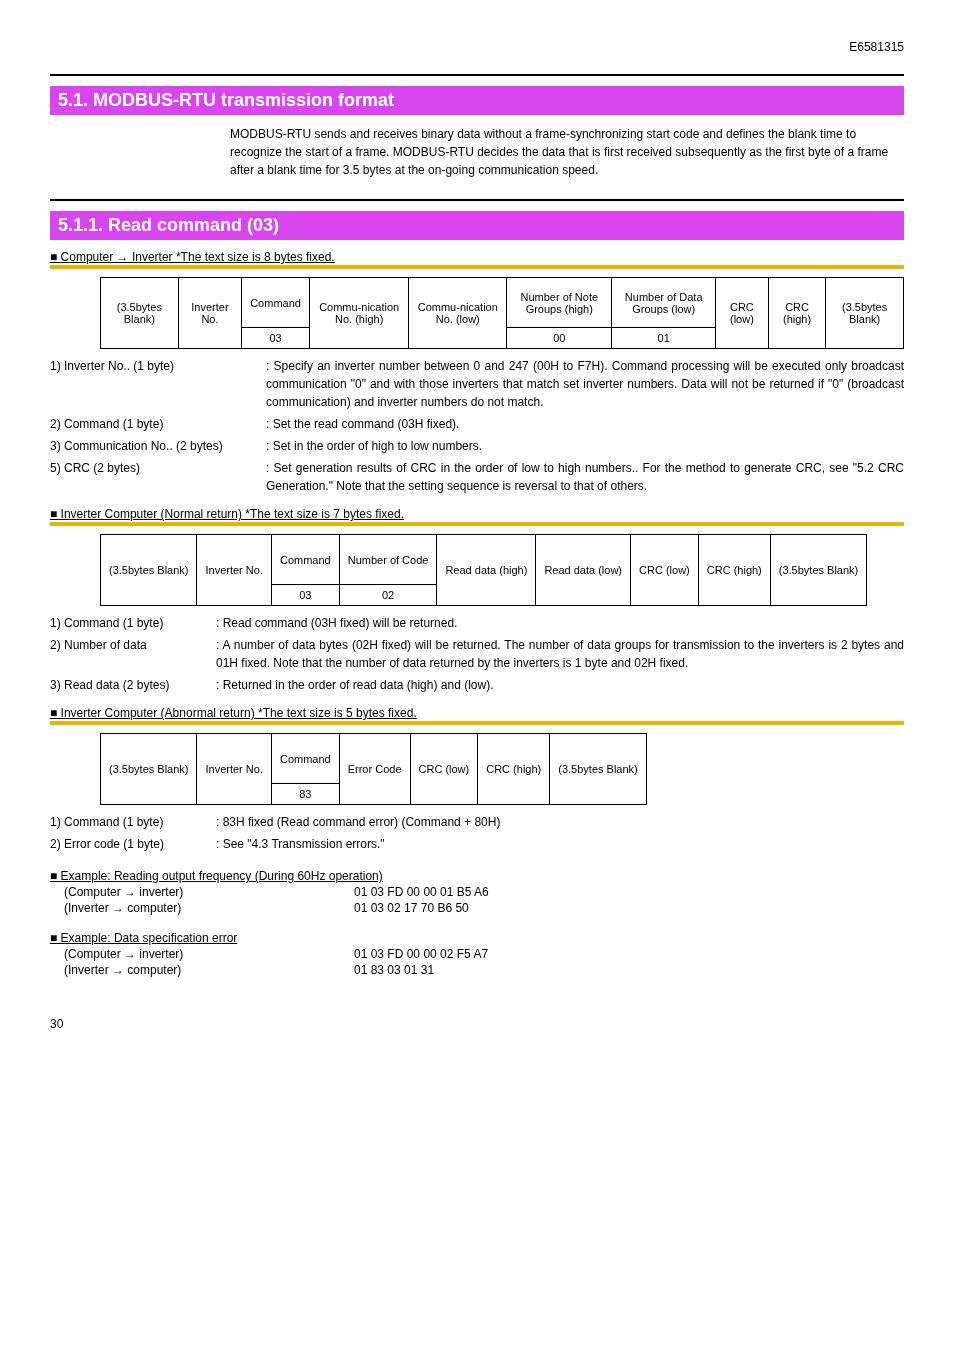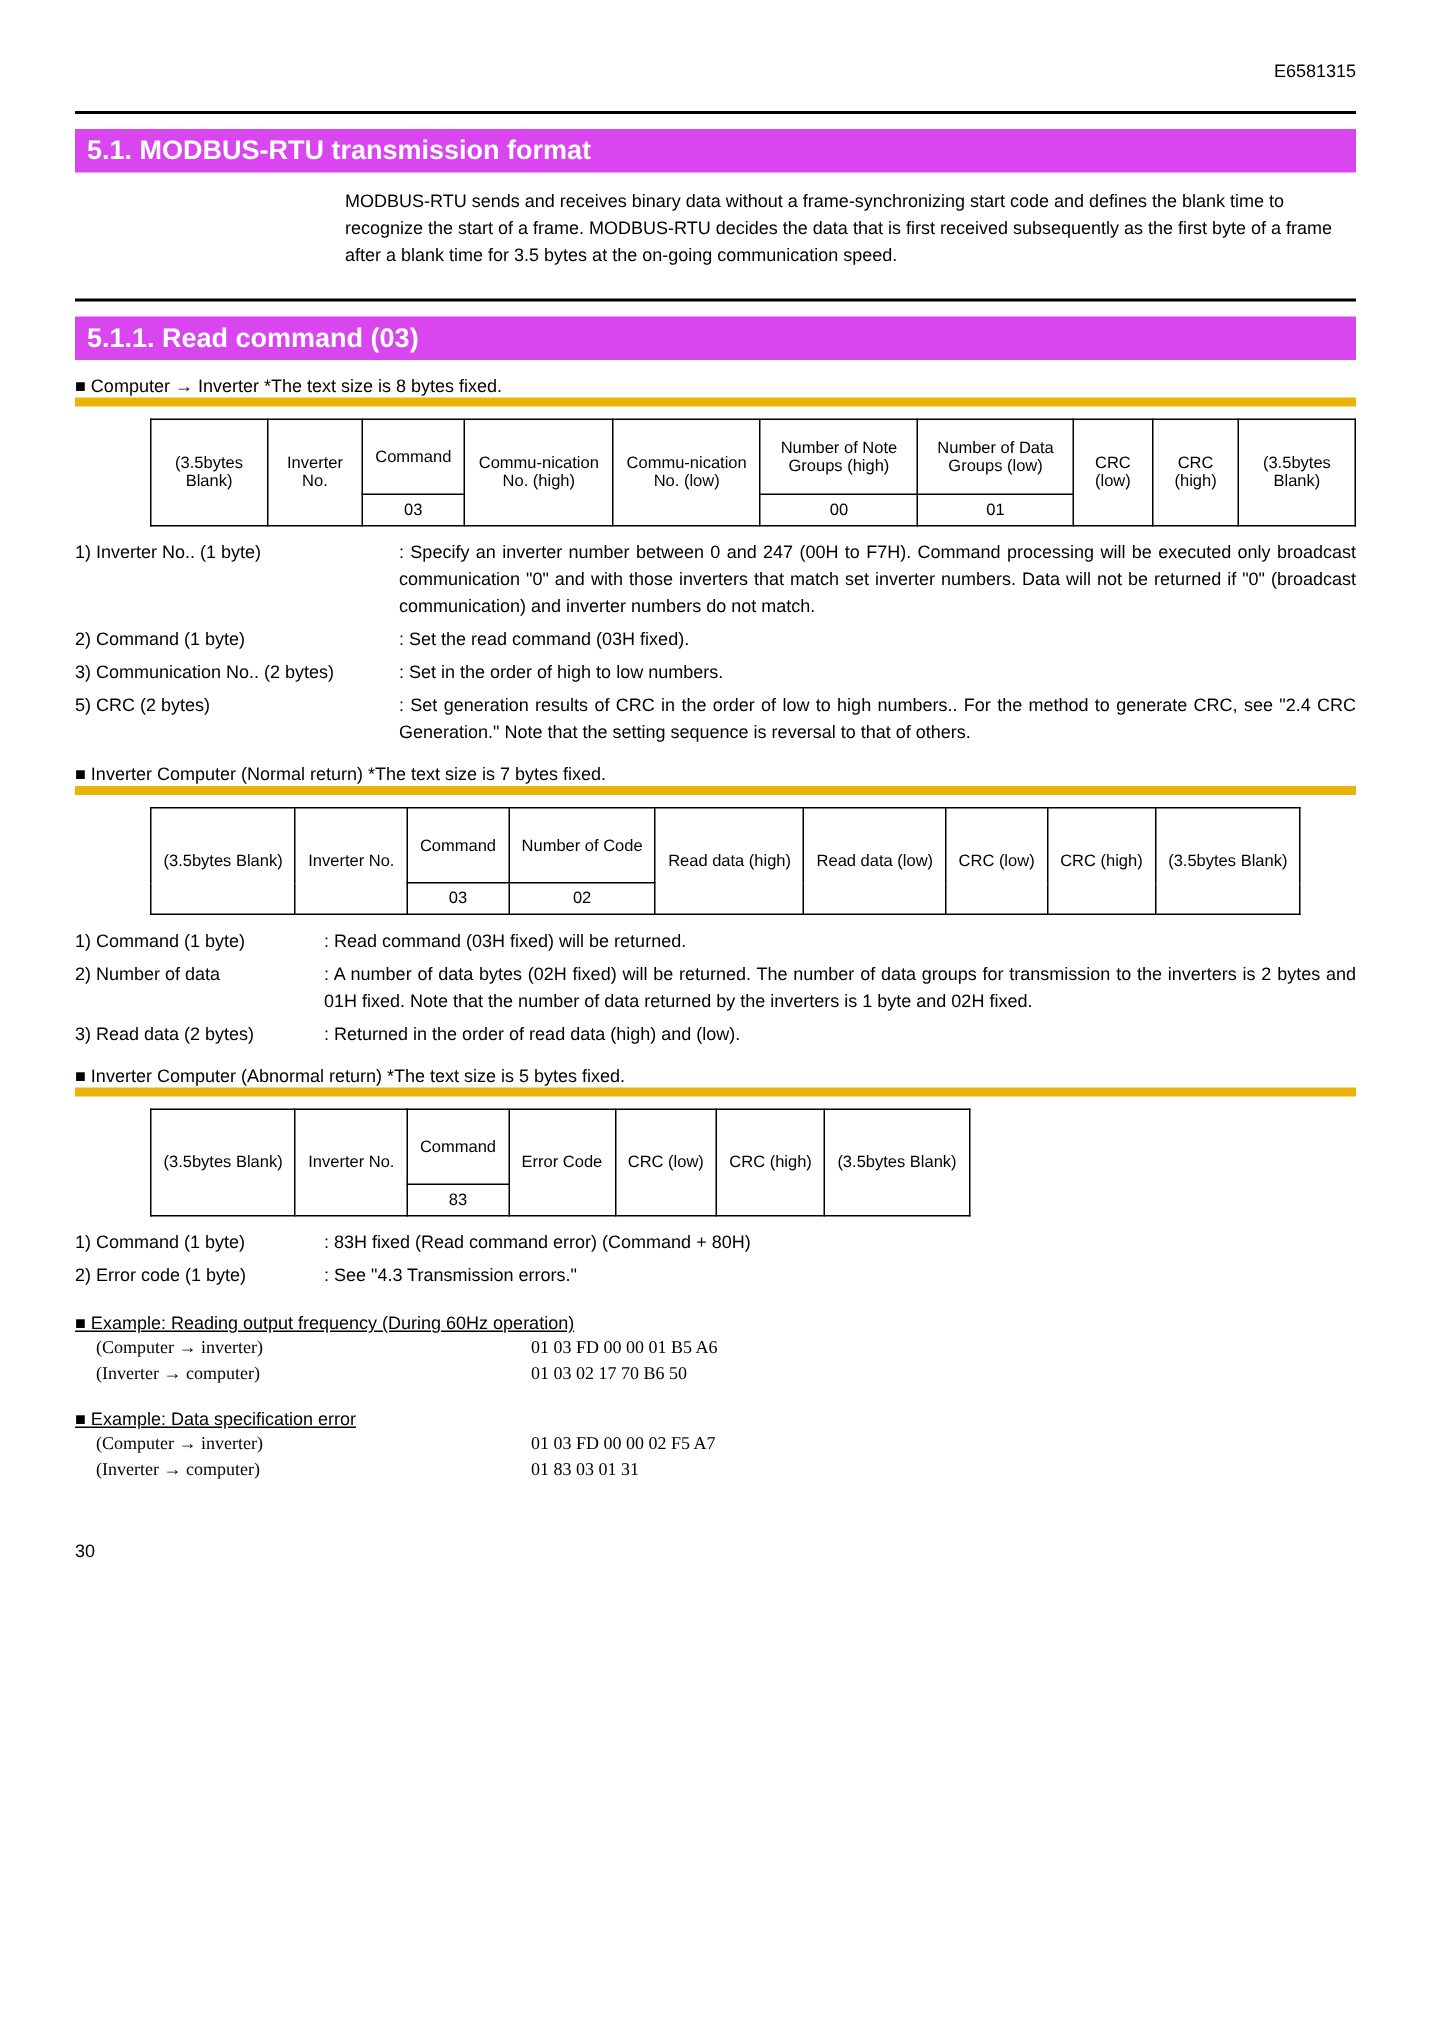--- a/index.html
+++ b/index.html
@@ -24,23 +24,24 @@
     padding: 4px 8px;
     margin: 10px 0;
   }
   .intro-paragraph {
     margin-left: 180px;
     margin-bottom: 20px;
     line-height: 1.5;
   }
   .subsection-header {
     font-size: 12px;
-    border-bottom: 6px solid #eab308;
+    border-bottom: 4px solid #eab308;
     padding-bottom: 1px;
     margin: 10px 0 6px 0;
+    text-decoration: underline;
   }
   .frame-table {
     border-collapse: collapse;
     margin: 8px 0 8px 50px;
   }
   .frame-table td {
     border: 1px solid #000;
     padding: 4px 8px;
     text-align: center;
     vertical-align: middle;
@@ -72,21 +73,20 @@
   }
   .example-block {
     margin: 16px 0 8px 0;
   }
   .example-title {
     text-decoration: underline;
   }
   .example-row {
     display: flex;
     margin: 2px 0;
-    font-family: Liberation Serif, serif;
   }
   .example-dir {
     flex: 0 0 290px;
     padding-left: 14px;
   }
   .example-hex {
     flex: 1;
   }
   .top-rule { border-top: 2px solid #000; height:0; margin-bottom:2px; }
 </style>
@@ -135,21 +135,21 @@
   <div class="def-row">
       <div class="def-label">2) Command (1 byte)</div>
       <div class="def-desc">: Set the read command (03H fixed).</div>
     </div>
   <div class="def-row">
       <div class="def-label">3) Communication No.. (2 bytes)</div>
       <div class="def-desc">: Set in the order of high to low numbers.</div>
     </div>
   <div class="def-row">
       <div class="def-label">5) CRC (2 bytes)</div>
-      <div class="def-desc">: Set generation results of CRC in the order of low to high numbers..  For the method to generate CRC, see "2.4 CRC Generation."   Note that the setting sequence is reversal to that of others.</div>
+      <div class="def-desc">: Set generation results of CRC in the order of low to high numbers..  For the method to generate CRC, see "5.2 CRC Generation."   Note that the setting sequence is reversal to that of others.</div>
     </div>
 </div>
 
 <div class="subsection-header">■ Inverter         Computer (Normal return)    *The text size is 7 bytes fixed.</div>
 
 <table class="frame-table">
   <tbody>
       <tr class="hdr">
     <td rowspan="2">(3.5bytes Blank)</td>
     <td rowspan="2">Inverter No.</td>

